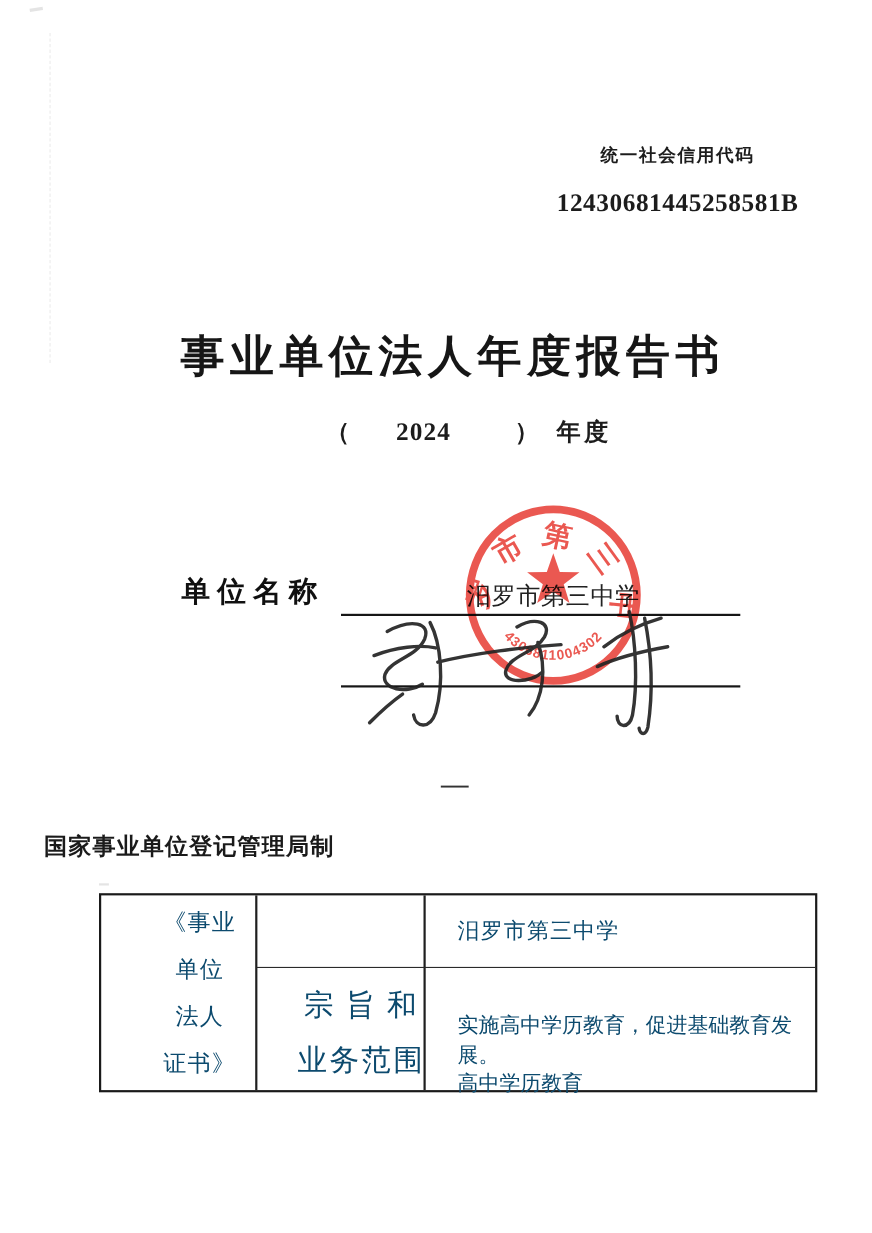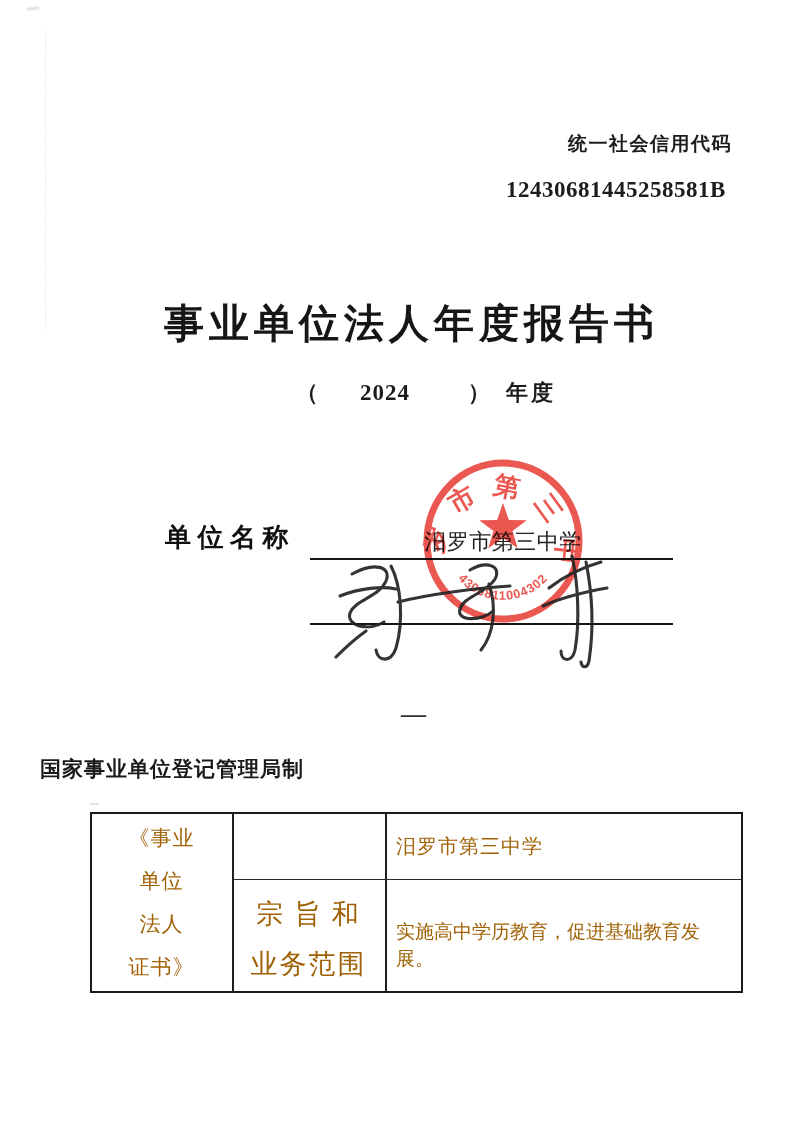--- a/index.html
+++ b/index.html
@@ -18,21 +18,21 @@
   .kai { font-family: "Liberation Serif", serif; }
   .hei { font-family: Liberation Serif, serif; font-weight: 700; }
 
   
   .artifact { background: #d8d8d8; opacity: .7; }
   .edge-dots { left: 45px; top: 30px; height: 300px; width: 0;
                border-left: 1px dashed #ebebeb; }
 
   
   .credit-block { left: 500px; top: 131px; width: 232px; text-align: center; }
-  .credit-label { font-size: 19px; letter-spacing: 1.5px; font-weight: 600; text-align: right; }
+  .credit-label { font-size: 16px; letter-spacing: 1.5px; font-weight: 600; }
   .credit-value { margin-top: 20px; font-size: 23px; font-weight: 700; letter-spacing: .5px; }
 
   
   .title { left: 30px; top: 296px; width: 763px; text-align: center;
            font-size: 40px; letter-spacing: 5px; color: #161616; }
 
   
   .year-line { left: 296px; top: 378px; display: flex; align-items: baseline;
                font-size: 22px; font-weight: 600; }
   .year-open  { margin-right: 42px; }
@@ -60,21 +60,21 @@
                font-size: 21px; font-weight: 700; letter-spacing: 1px; color: #1a1a1a; }
 
   
   .cert-table { left: 90px; top: 812px; width: 653px; height: 181px;
                 border: 2.5px solid #1a1a1a; }
   .cert-table .vline { position: absolute; top: 0; bottom: 0; width: 2px; background: #1f1f1f; }
   .vline-1 { left: 139.5px; }
   .vline-2 { left: 292.5px; }
   .cert-table .hline { position: absolute; left: 141px; right: 0; top: 64.5px;
                        height: 1.5px; background: #2a2a2a; }
-  .cell { position: absolute; color: #a16207; }
+  .cell { position: absolute; color: #0c4a6e; margin-left: 20px; }
   .cell-side { left: 0; top: 0; width: 139px; height: 100%;
                display: flex; flex-direction: column; justify-content: center; align-items: center;
                font-size: 21px; line-height: 43px; letter-spacing: 1px; }
   .cell-name-label { left: 141px; top: 0; width: 151px; height: 64.5px;
                      display: flex; align-items: center; justify-content: center;
                      font-size: 22px; letter-spacing: 4px; }
   .cell-name-value { left: 294px; top: 0; right: 0; height: 64.5px;
                      display: flex; align-items: center; padding-left: 10px;
                      font-size: 20px; letter-spacing: 1px; }
   .cell-mission-label { left: 141px; top: 66px; bottom: 0; width: 151px;
@@ -164,16 +164,17 @@
 
     <div class="cell cell-name-value kai">汨罗市第三中学</div>
 
     <div class="cell cell-mission-label kai">
       <div>宗 旨 和</div>
       <div>业务范围</div>
     </div>
 
     <div class="cell cell-mission-value kai">
       <div>实施高中学历教育，促进基础教育发展。</div>
+      <div>高中学历教育</div>
     </div>
   </div>
 
 </div>
 
 </body></html>

